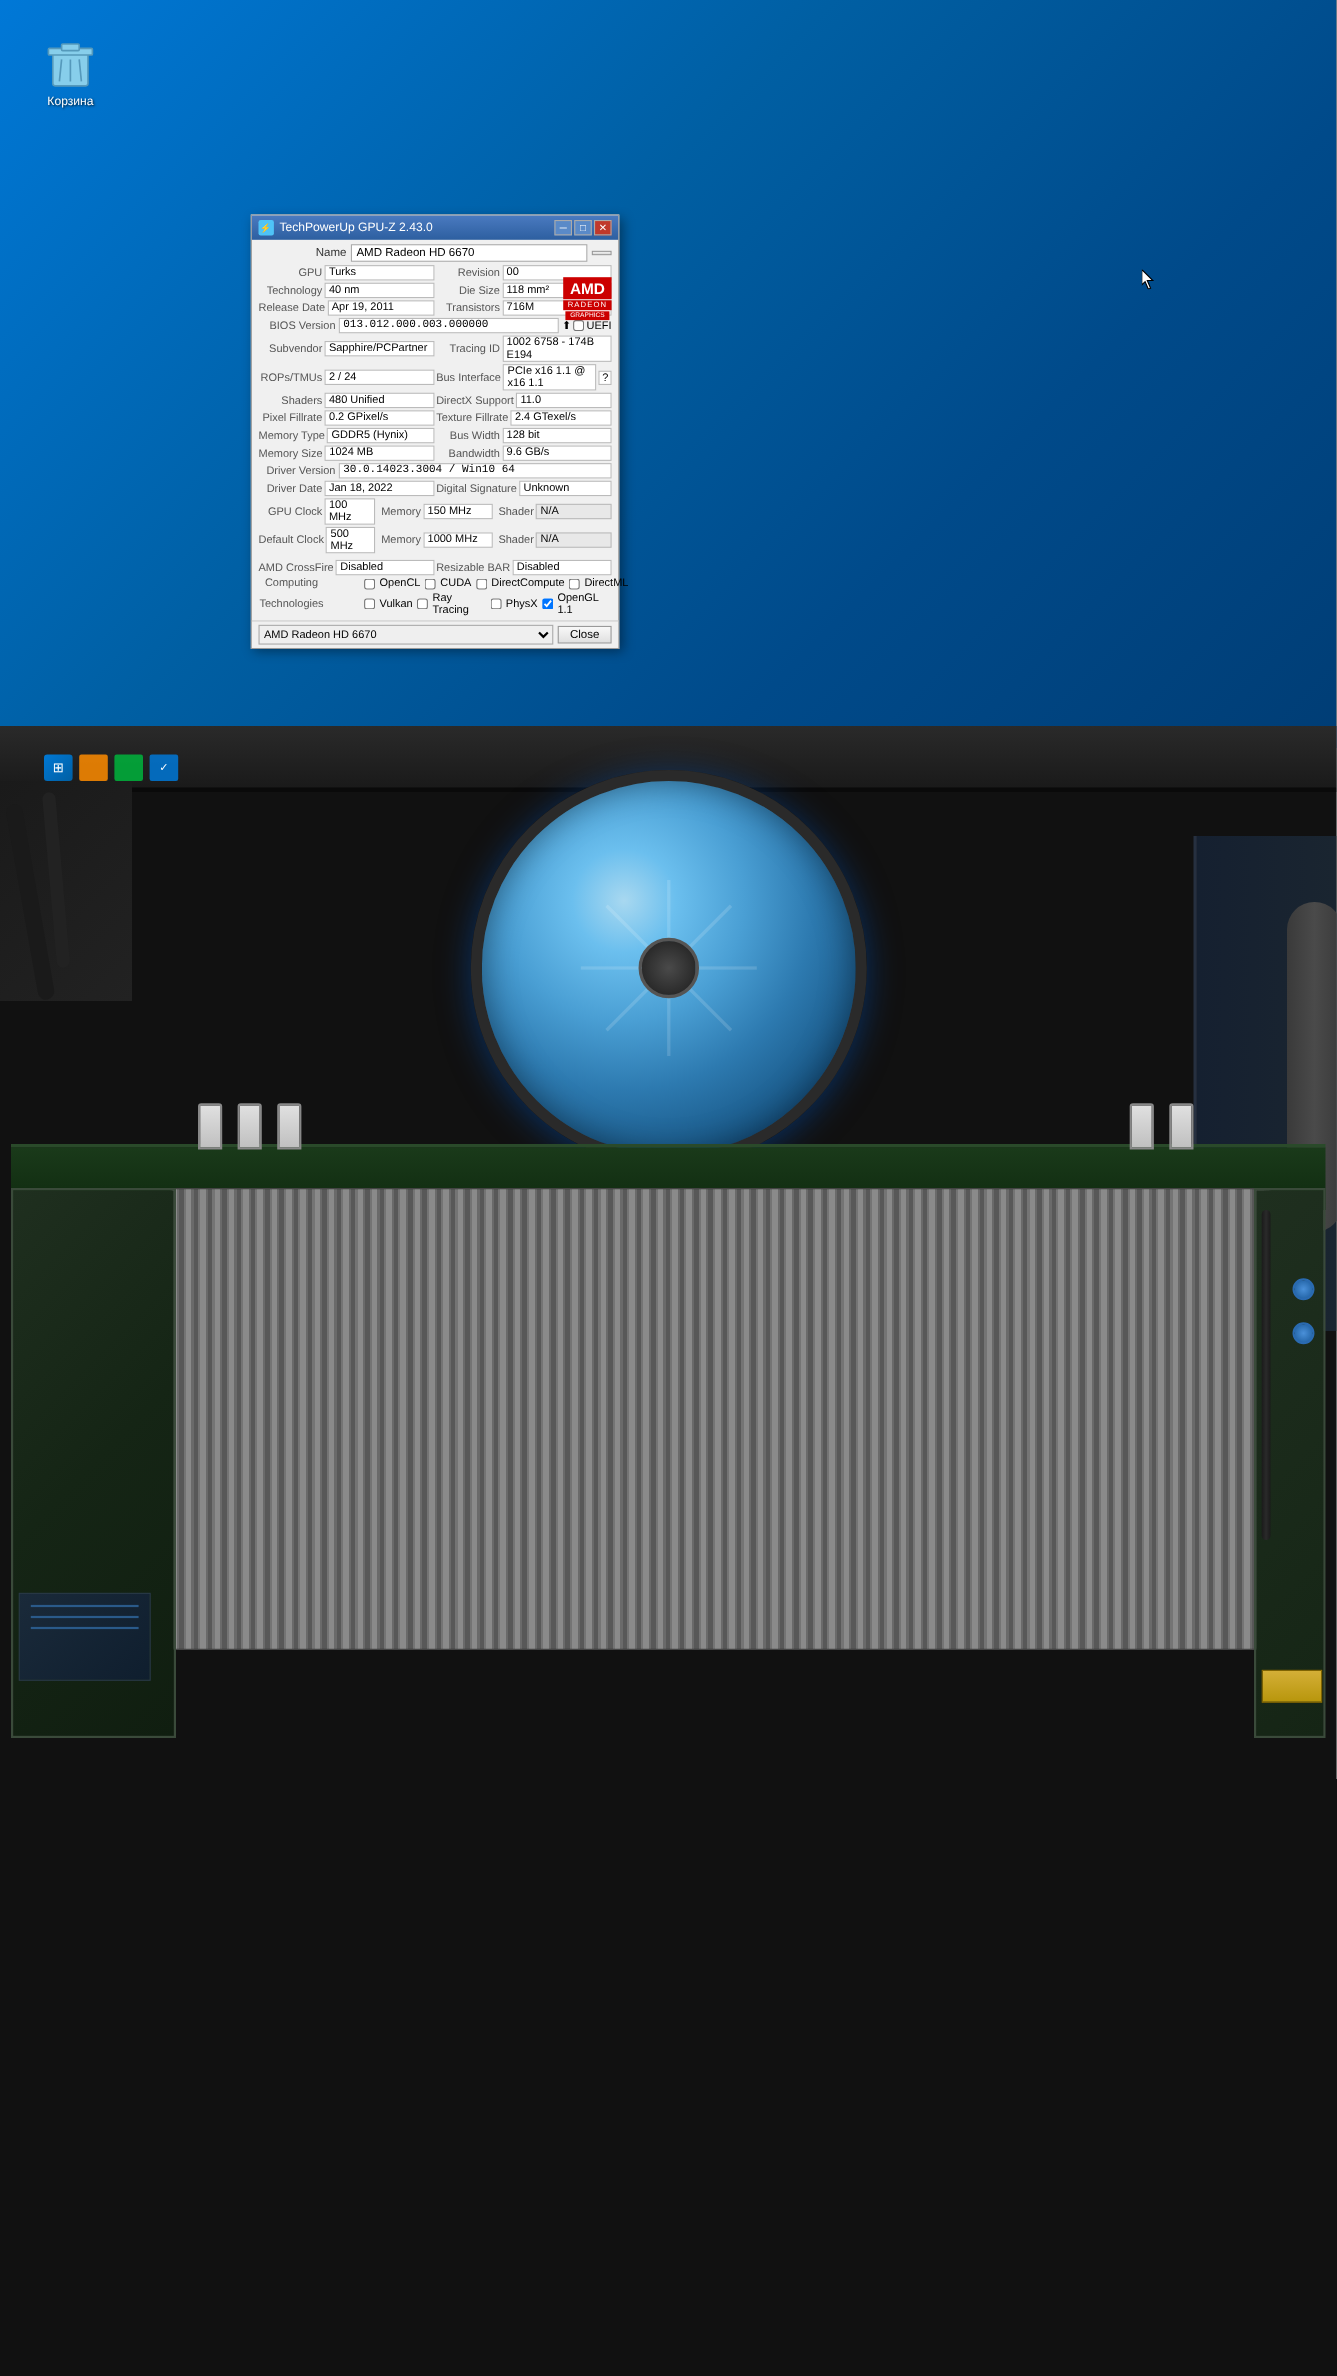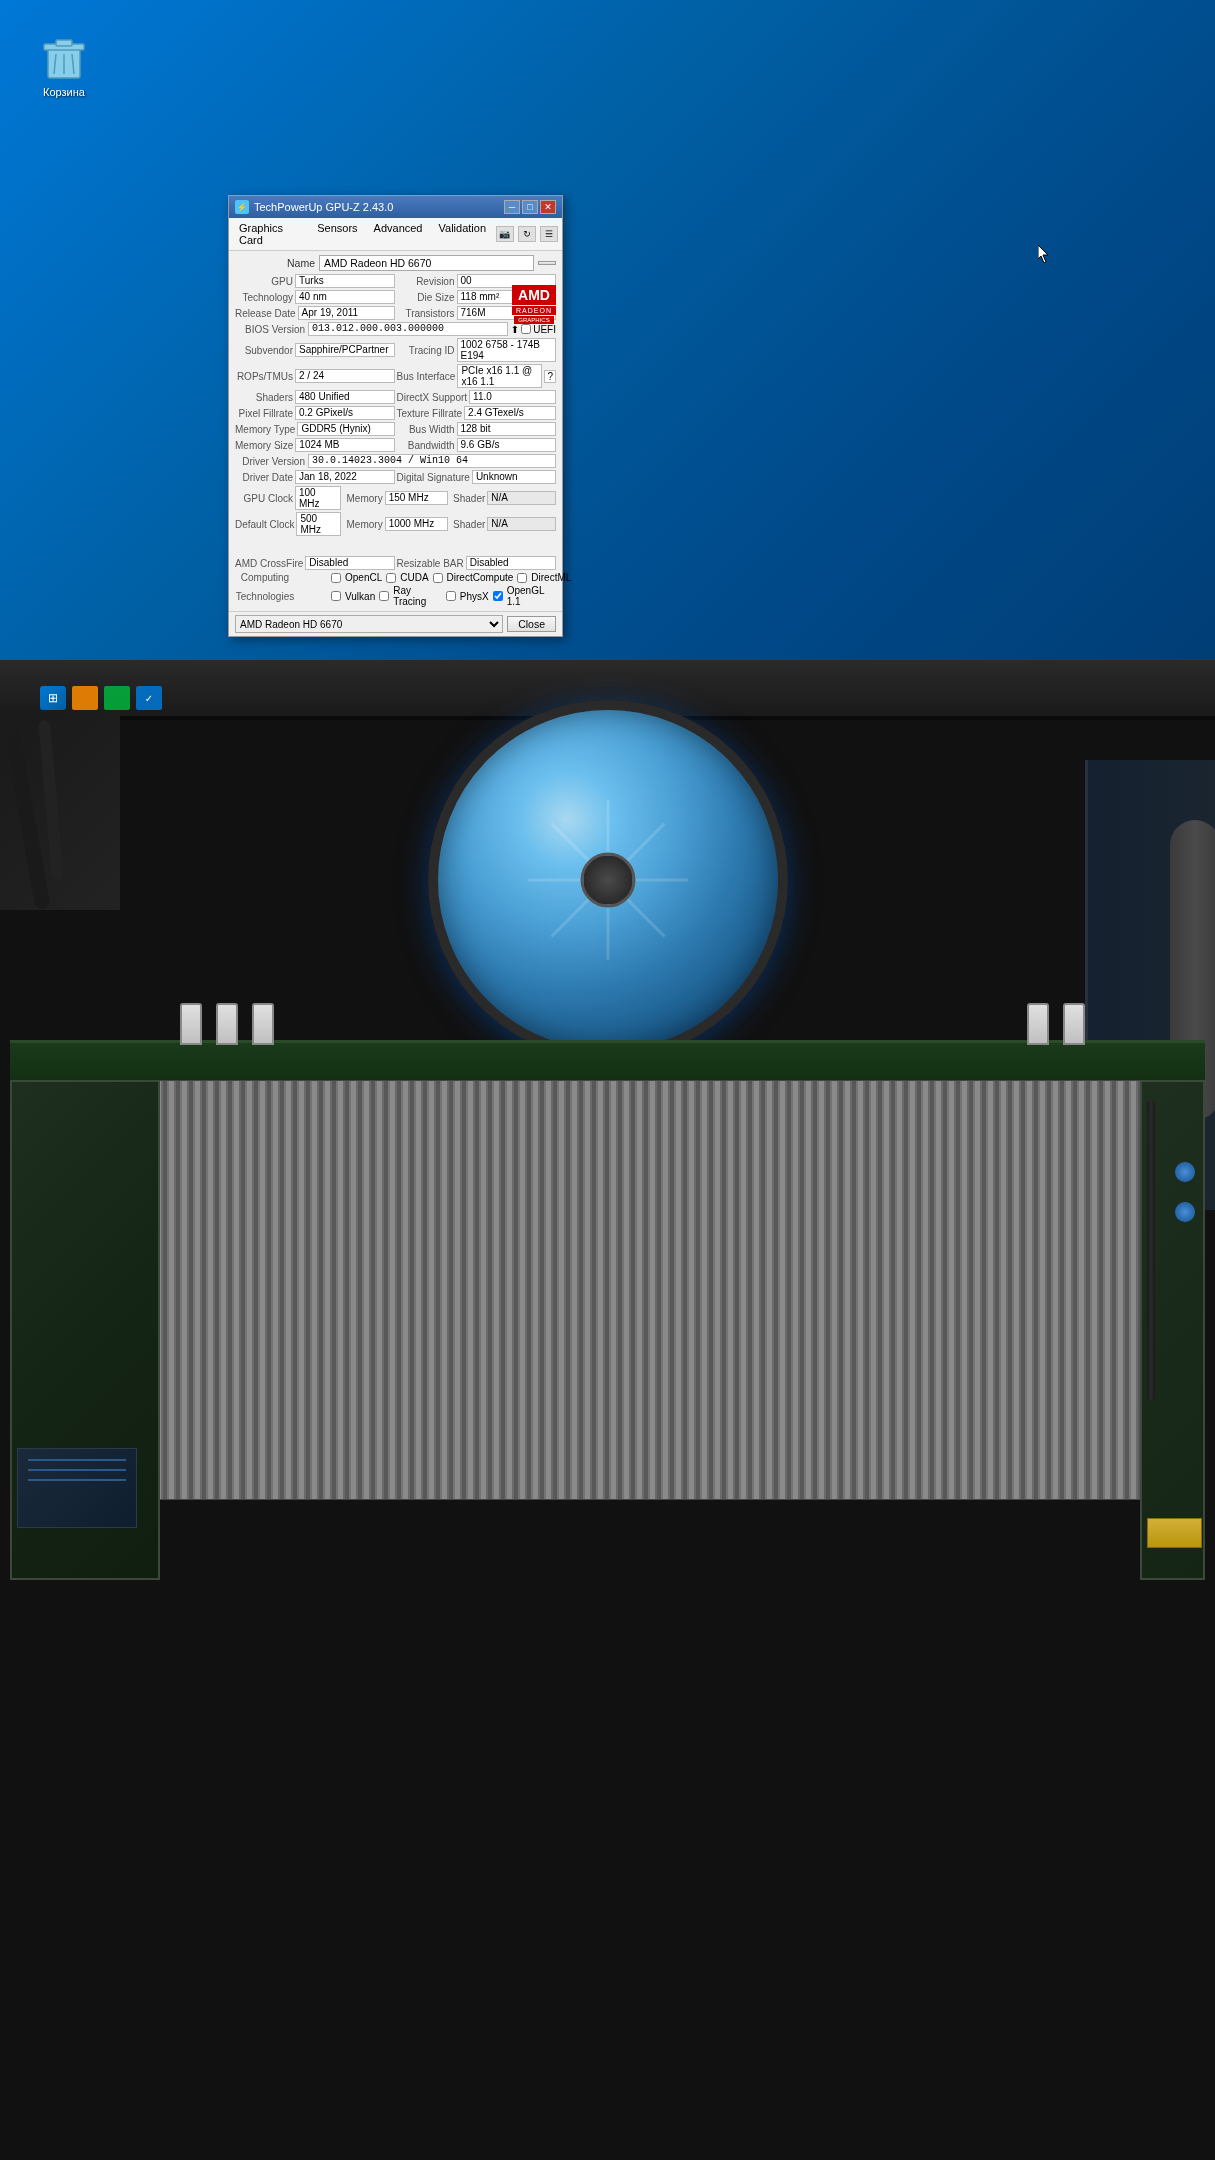--- a/index.html
+++ b/index.html
@@ -367,31 +367,20 @@
         <div class="window-icon">⚡</div>
         <span>TechPowerUp GPU-Z 2.43.0</span>
       </div>
       <div class="window-controls">
         <div class="win-btn">─</div>
         <div class="win-btn">□</div>
         <div class="win-btn close">✕</div>
       </div>
     </div>
 
-    <div class="menu-bar">
-      <span class="menu-item">Graphics Card</span>
-      <span class="menu-item">Sensors</span>
-      <span class="menu-item">Advanced</span>
-      <span class="menu-item">Validation</span>
-      <div class="menu-icons">
-        <div class="menu-icon-btn">📷</div>
-        <div class="menu-icon-btn">↻</div>
-        <div class="menu-icon-btn">☰</div>
-      </div>
-    </div>
 
     <div class="gpuz-body">
 
       <div class="amd-logo">
         <div class="amd-text">AMD</div>
         <div class="radeon-text">RADEON</div>
         <div class="radeon-subtext">GRAPHICS</div>
       </div>
 
       <div class="name-row">
@@ -534,21 +523,21 @@
         <div class="col-pair">
           <span class="col-label" style="min-width:40px;">Memory</span>
           <span class="col-value">150 MHz</span>
         </div>
         <div class="col-pair">
           <span class="col-label" style="min-width:35px;">Shader</span>
           <span class="col-value" style="background:#e8e8e8;">N/A</span>
         </div>
       </div>
 
-      <div style="display:grid;grid-template-columns:1fr 1fr 1fr;gap:2px;margin-bottom:20px;">
+      <div style="display:grid;grid-template-columns:1fr 1fr 1fr;gap:2px;margin-bottom:6px;">
         <div class="col-pair">
           <span class="col-label">Default Clock</span>
           <span class="col-value">500 MHz</span>
         </div>
         <div class="col-pair">
           <span class="col-label" style="min-width:40px;">Memory</span>
           <span class="col-value">1000 MHz</span>
         </div>
         <div class="col-pair">
           <span class="col-label" style="min-width:35px;">Shader</span>

